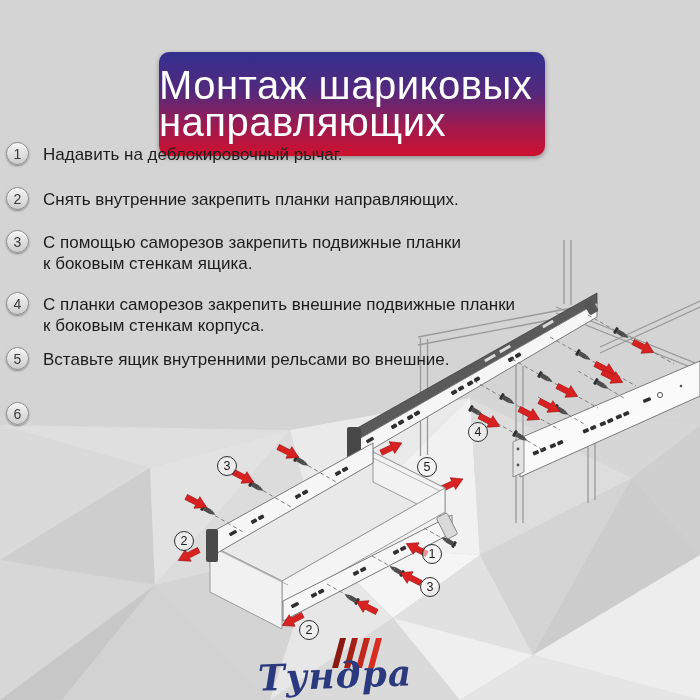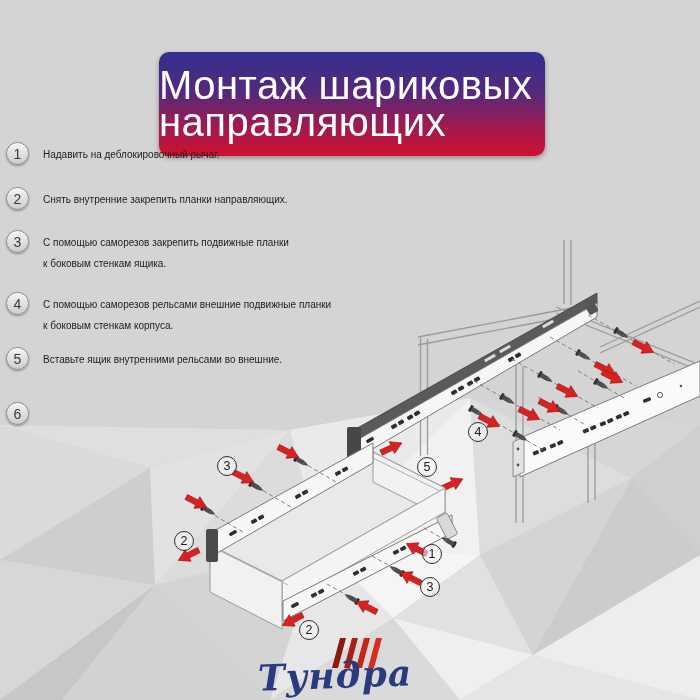--- a/index.html
+++ b/index.html
@@ -11,21 +11,21 @@
         background:linear-gradient(180deg,#32308f 0%,#53297c 38%,#a01a4f 72%,#cf102e 100%);
         box-shadow:0 2px 5px rgba(0,0,0,.35);
         color:#ffffff;font-size:40px;line-height:37px;text-align:left;
         white-space:pre-line;letter-spacing:.5px;margin-top:48px;}
   .step{position:absolute;left:6px;display:flex;align-items:flex-start;}
   .stepnum{width:21px;height:21px;flex:0 0 21px;border-radius:50%;
         border:1px solid #8d8d8d;display:flex;align-items:center;justify-content:center;
         font-size:14px;color:#3a3a3a;
         background:linear-gradient(180deg,#f4f4f4,#cdcdcd);
         box-shadow:0 1px 2px rgba(0,0,0,.35),inset 0 1px 0 #ffffff;}
-  .steptext{margin-left:14px;padding-top:2px;font-size:10px;line-height:21px;
+  .steptext{margin-left:14px;padding-top:2px;font-size:17px;line-height:21px;
         color:#1c1c1c;white-space:pre-line;max-width:480px;}
   .callout{position:absolute;width:20px;height:20px;margin:-10px 0 0 -10px;
         border:1.4px solid #2e2e2e;border-radius:50%;box-sizing:border-box;
         display:flex;align-items:center;justify-content:center;
         font-size:12.5px;color:#1c1c1c;background:rgba(244,244,244,.55);}
   .logo{position:absolute;left:250px;top:630px;width:200px;height:70px;}
   .logo-text{position:absolute;left:0px;top:24px;width:170px;text-align:center;
         font-family:"DejaVu Serif",serif;font-style:italic;font-weight:bold;
         font-size:36px;color:#2b3a7e;transform:rotate(-2deg);letter-spacing:1px;}
   .logo-stripes{position:absolute;left:82px;top:6px;}
@@ -231,21 +231,21 @@
     <div class="stepnum">2</div>
     <div class="steptext">Снять внутренние закрепить планки направляющих.</div>
   </div>
   <div class="step" style="top:230px">
     <div class="stepnum">3</div>
     <div class="steptext">С помощью саморезов закрепить подвижные планки
 к боковым стенкам ящика.</div>
   </div>
   <div class="step" style="top:292px">
     <div class="stepnum">4</div>
-    <div class="steptext">С помощью саморезов рельсами внешние подвижные планки
+    <div class="steptext">С планки саморезов закрепить внешние подвижные планки
 к боковым стенкам корпуса.</div>
   </div>
   <div class="step" style="top:347px">
     <div class="stepnum">5</div>
     <div class="steptext">Вставьте ящик внутренними рельсами во внешние.</div>
   </div>
   <div class="step" style="top:402px">
     <div class="stepnum">6</div>
   </div>
 

